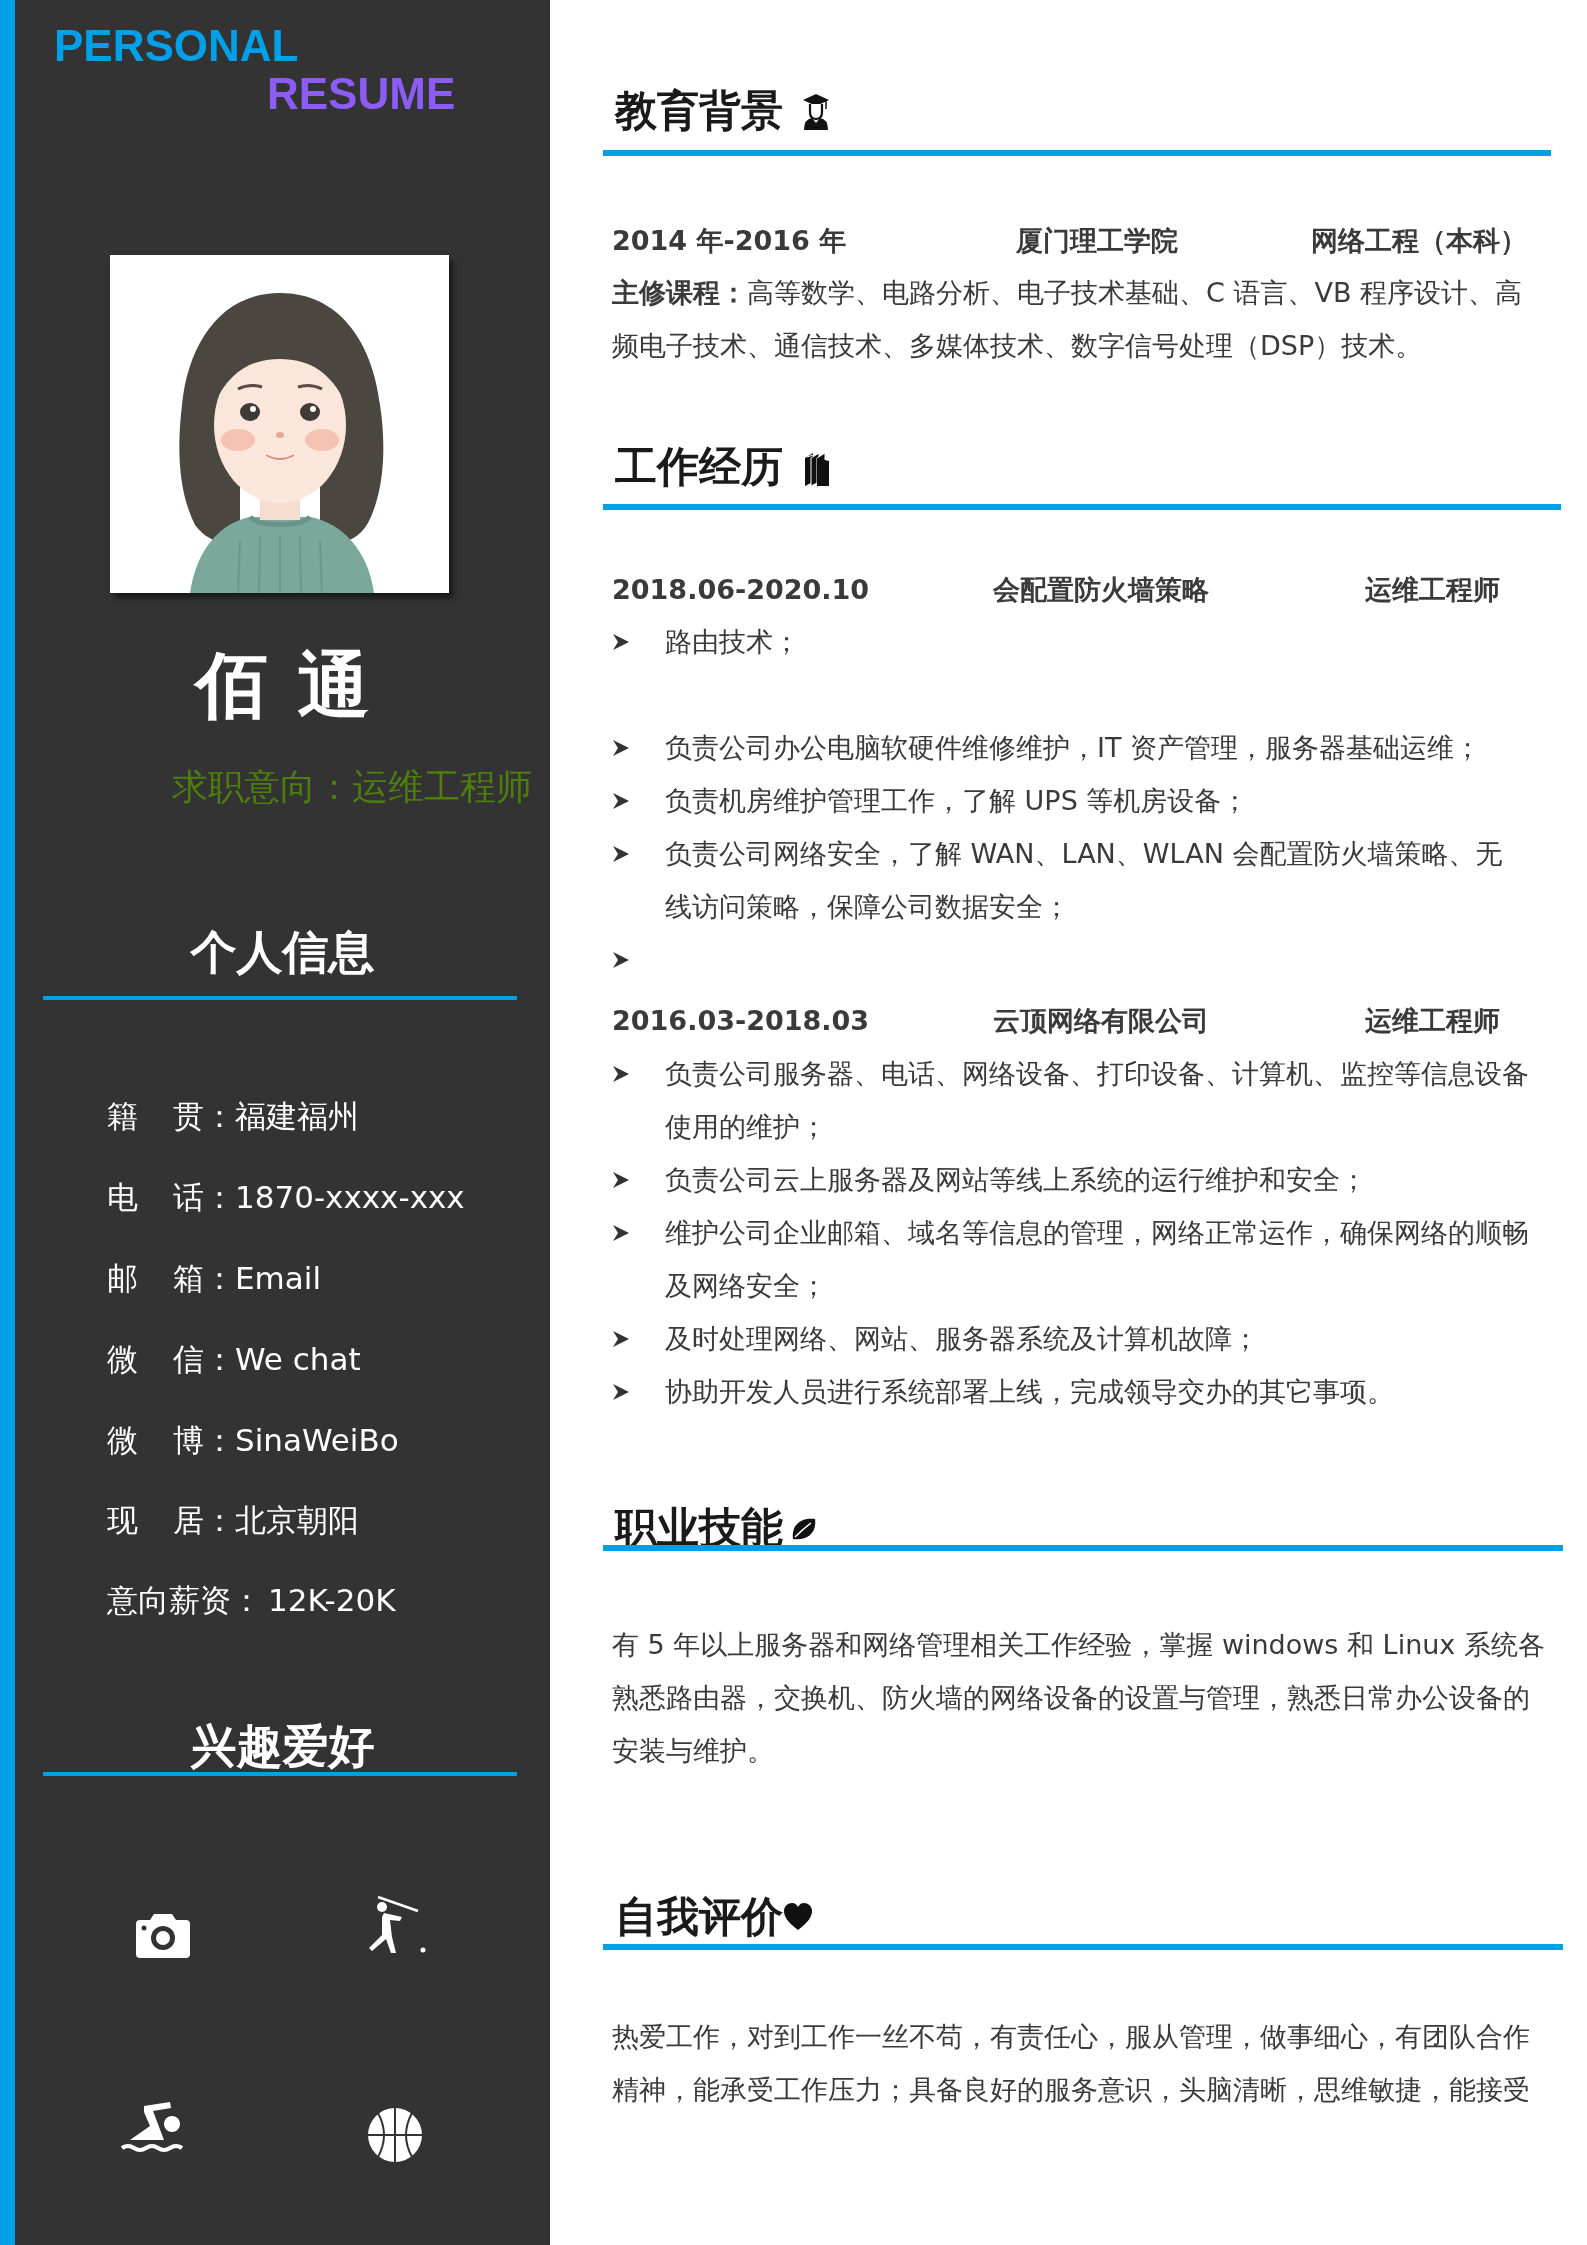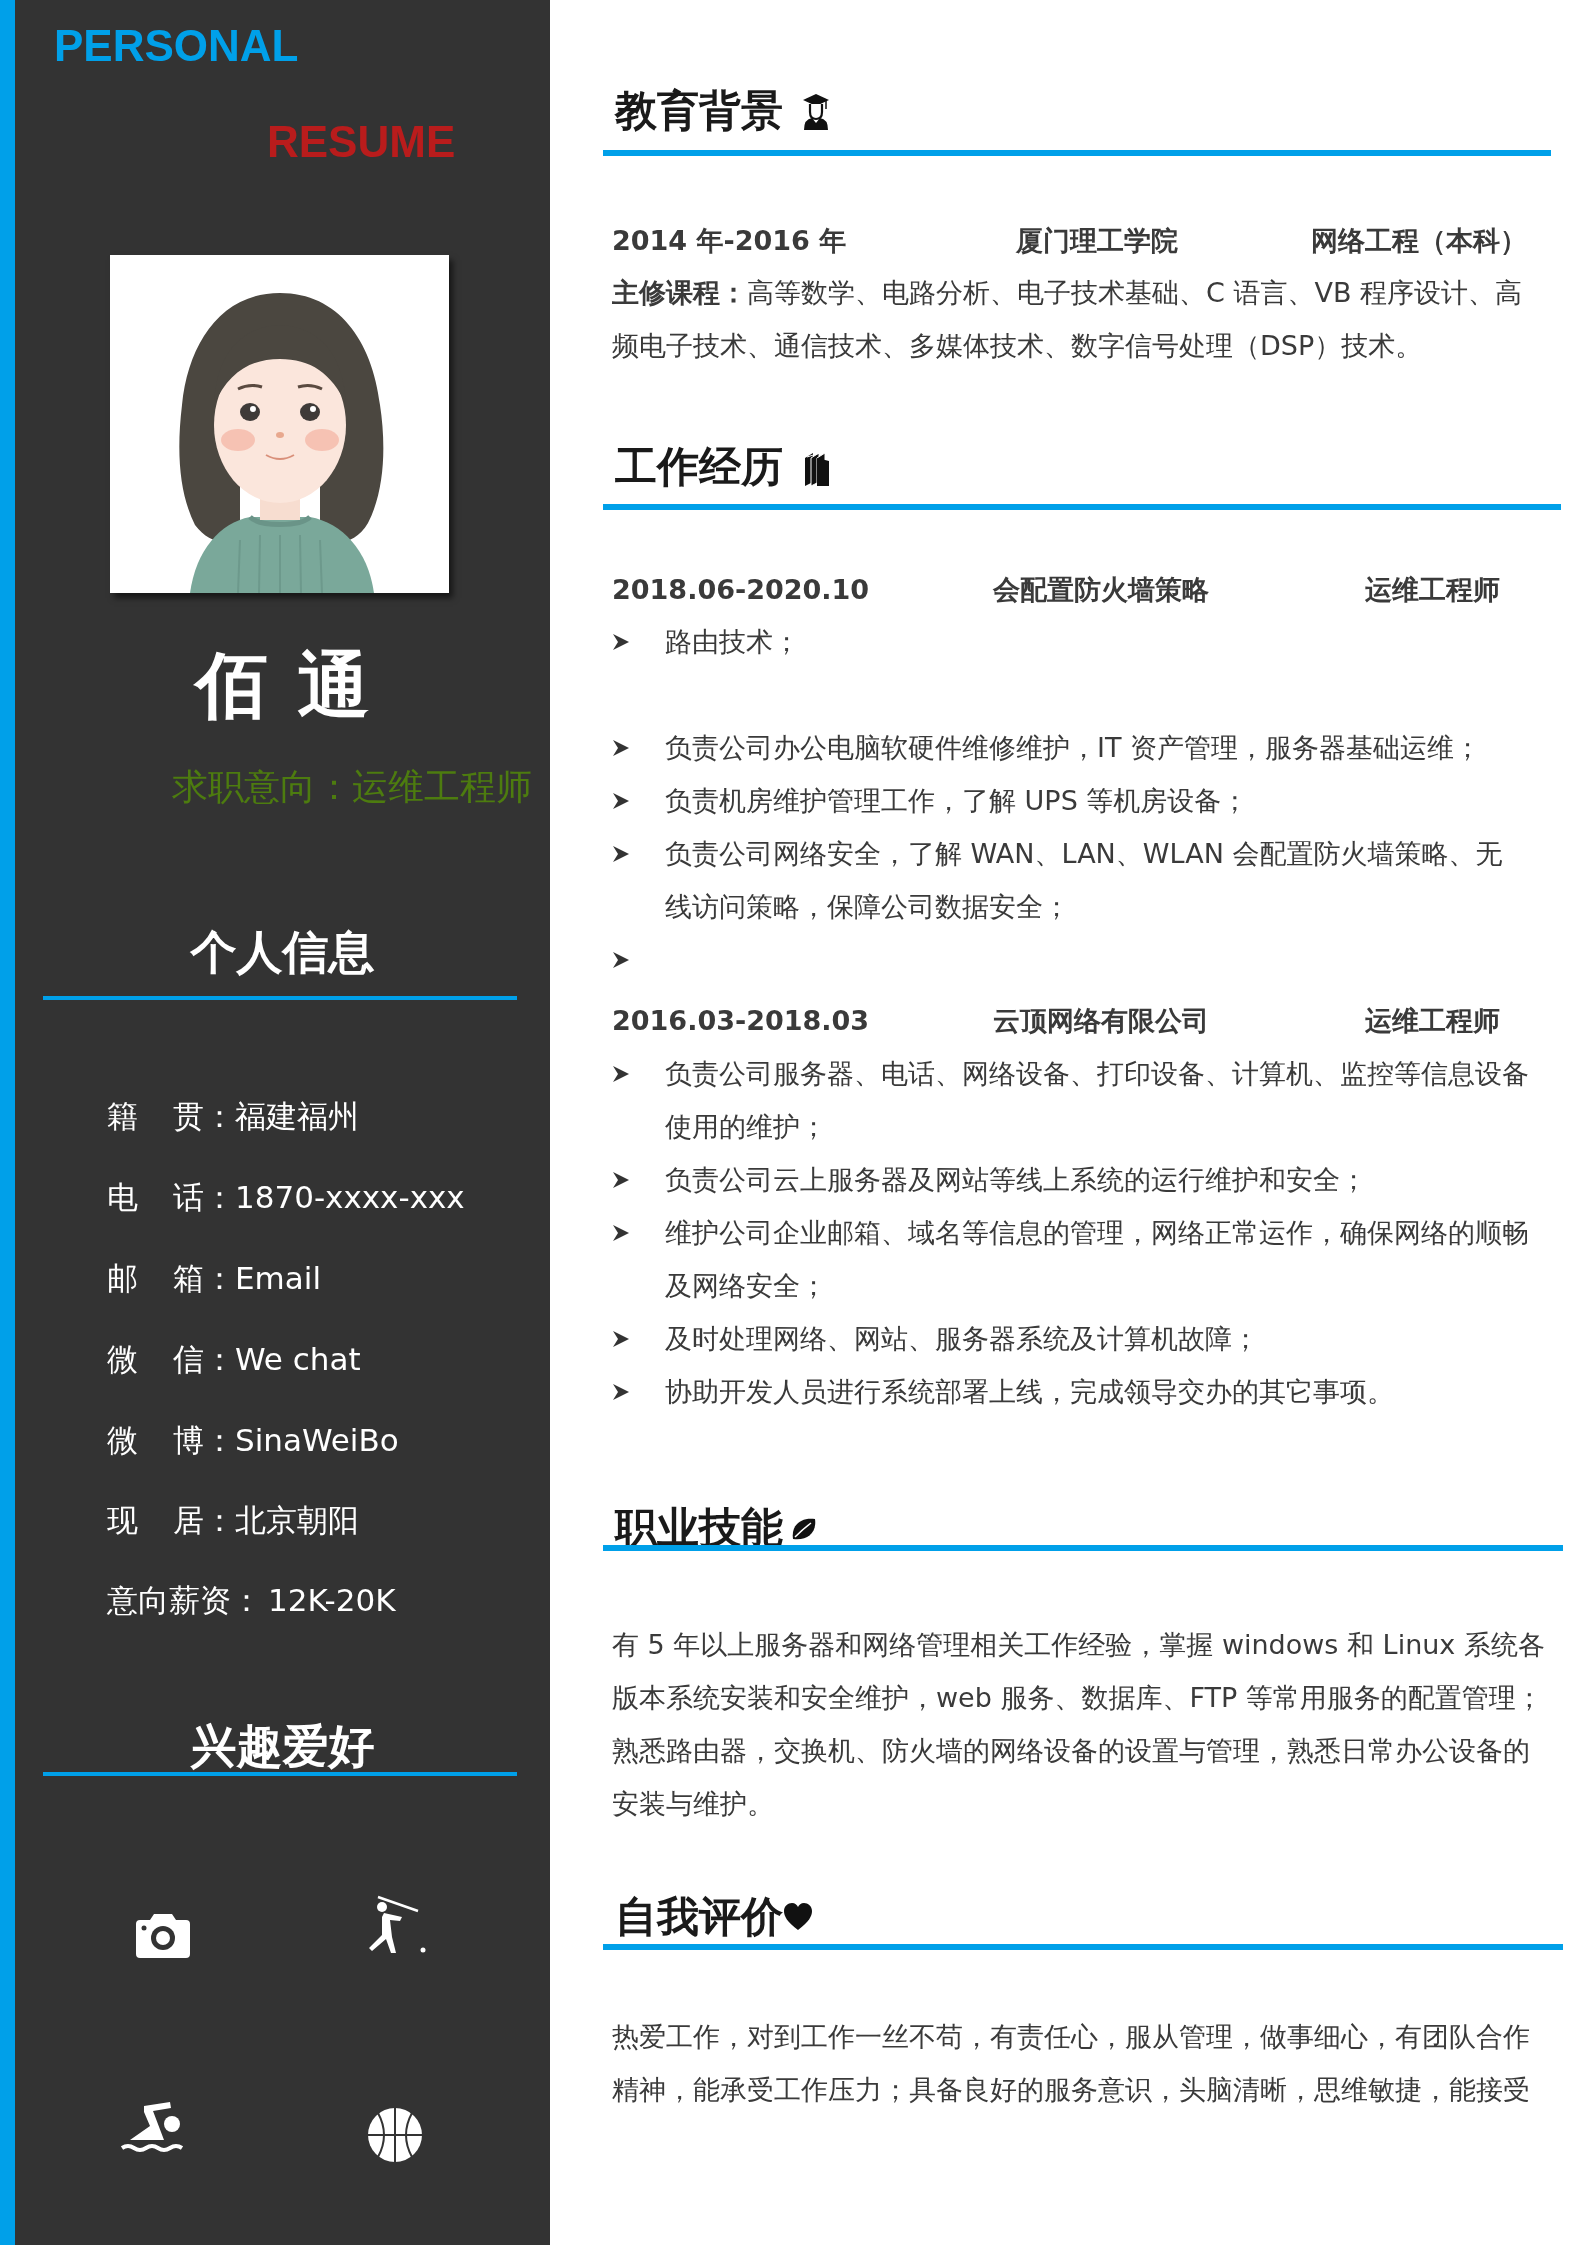--- a/index.html
+++ b/index.html
@@ -5,21 +5,21 @@
   html, body { margin:0; padding:0; }
   body {
     width:1587px; height:2245px; position:relative; overflow:hidden;
     background:#ffffff;
     font-family:"DejaVu Sans","Liberation Sans",sans-serif;
   }
   .sidebar { position:absolute; left:0; top:0; width:550px; height:2245px; background:#333333; }
   .sidebar-strip { position:absolute; left:0; top:0; width:15px; height:2245px; background:#00a0e9; }
   .abs { position:absolute; white-space:nowrap; }
   .brand-personal { left:54px; top:22px; font-size:44px; font-weight:bold; color:#00a0e9; font-family:"Liberation Sans",sans-serif; letter-spacing:0px; line-height:48px; }
-  .brand-resume { left:267px; top:70px; font-size:44px; font-weight:bold; color:#b91c1c; font-family:"Liberation Sans",sans-serif; line-height:48px;margin-top:48px; }
+  .brand-resume { left:267px; top:70px; font-size:44px; font-weight:bold; color:#8b5cf6; font-family:"Liberation Sans",sans-serif; line-height:48px; }
   .photo { position:absolute; left:110px; top:255px; width:339px; height:338px; background:#ffffff; box-shadow:4px 5px 6px rgba(0,0,0,0.55); overflow:hidden; }
   .name { position:absolute; left:15px; width:535px; top:640px; text-align:center; font-size:72px; font-weight:bold; color:#ffffff; letter-spacing:30px; text-indent:30px; line-height:90px; }
   .intent { position:absolute; left:15px; width:517px; top:762px; text-align:right; font-size:36px; color:#4d7c0f; line-height:50px; }
   .side-heading { position:absolute; left:15px; width:535px; text-align:center; font-size:46px; font-weight:bold; color:#ffffff; line-height:60px; }
   .side-rule { position:absolute; left:43px; width:474px; height:4px; background:#00a0e9; }
   .info-row { position:absolute; left:107px; font-size:31px; color:#ffffff; line-height:44px; display:flex; }
   .info-label { display:inline-block; width:128px; display:flex; justify-content:space-between; }
   .info-label.wide { width:auto; }
   .info-value { display:inline-block; }
   .hobby-icon { position:absolute; width:70px; height:70px; }
@@ -337,21 +337,20 @@
     <svg viewBox="0 0 30 38">
         <path d="M4 30 C2 16 12 8 26 10 C28 24 18 32 4 30 Z" fill="#111"></path>
         <path d="M6 28 Q14 20 22 14" stroke="#fff" stroke-width="1.5" fill="none"></path>
       </svg>
   </span>
 </div>
 <div class="sec-rule" style="top:1545px; width:960px;"></div>
 
 <div class="para body-text" style="top:1618px;">
   <p>有 5 年以上服务器和网络管理相关工作经验，掌握 windows 和 Linux 系统各</p>
-  <p>版本系统安装和安全维护，web 服务、数据库、FTP 等常用服务的配置管理；</p>
   <p>熟悉路由器，交换机、防火墙的网络设备的设置与管理，熟悉日常办公设备的</p>
   <p>安装与维护。</p>
 </div>
 
 <div class="sec-heading" style="top:1889px;">
   <span>自我评价</span>
   <span class="hicon" style="margin-left:0;">
     <svg viewBox="0 0 30 38">
         <path d="M15 32 C4 24 1 18 1 13 C1 8 5 5 9 5 C12 5 14 7 15 9 C16 7 18 5 21 5 C25 5 29 8 29 13 C29 18 26 24 15 32 Z" fill="#111"></path>
       </svg>

